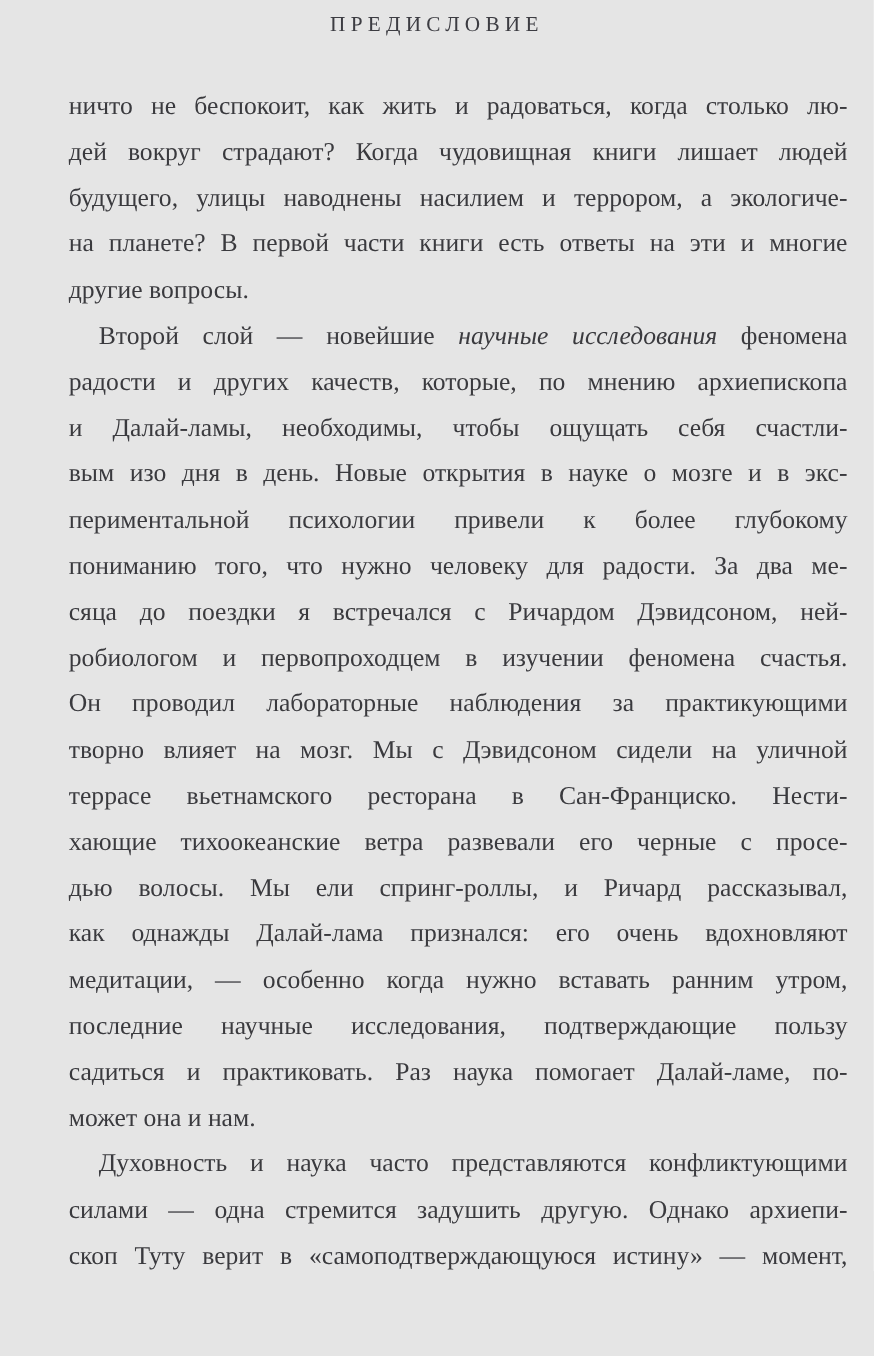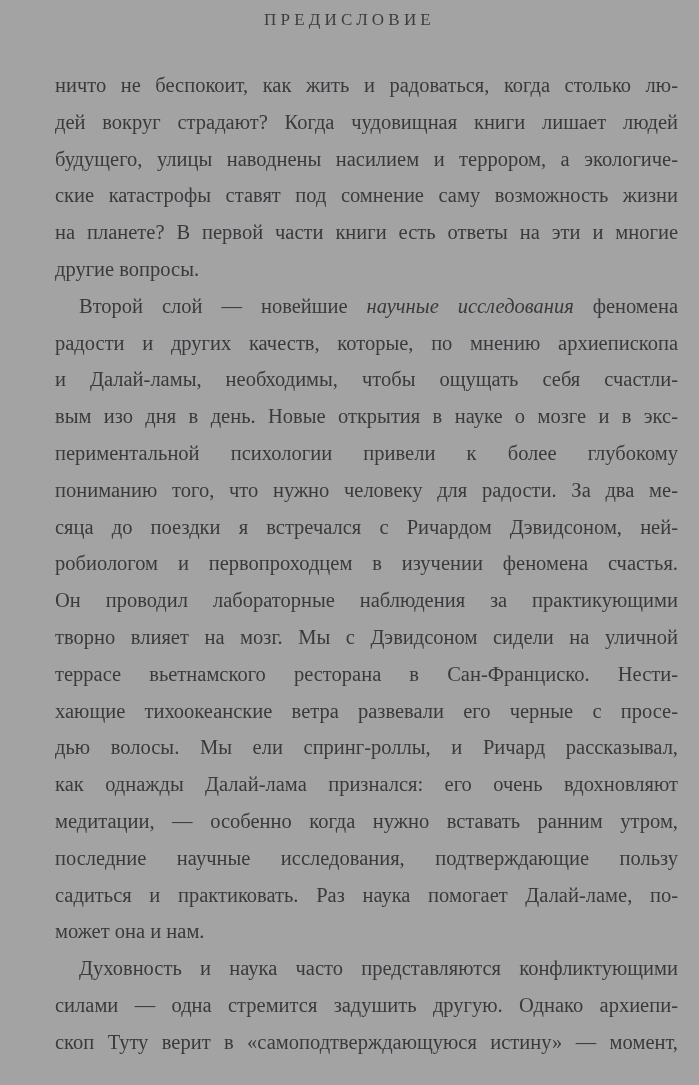--- a/index.html
+++ b/index.html
@@ -1,19 +1,19 @@
 <!DOCTYPE html>
 <html><head>
 <meta charset="utf-8">
 <style>
   html, body { margin: 0; padding: 0; background: #ffffff; }
   body { width: 699px; height: 1085px; overflow: hidden; position: relative; }
   .page {
     position: absolute; left: 0; top: 0; width: 699px; height: 1085px;
-    background: #a3a3a3; color: #3a3a3e;
+    background: #e5e5e5; color: #3a3a3e;
     font-family: "Liberation Serif", "DejaVu Serif", serif;
   }
   .running-head {
     position: absolute; top: 10px; left: 0; width: 699px; text-align: center;
     font-size: 17px; letter-spacing: 4.2px; color: #3c3c42;
   }
   .body-text {
     position: absolute; left: 55px; top: 67px; width: 623px;
     font-size: 20.5px; line-height: 36.8px;
   }
@@ -30,21 +30,20 @@
 
 <div class="page">
   <div class="running-head">ПРЕДИСЛОВИЕ</div>
 
   <div class="body-text">
 
     <div>
       <span class="line">ничто не беспокоит, как жить и радоваться, когда столько лю-</span>
       <span class="line">дей вокруг страдают? Когда чудовищная книги лишает людей</span>
       <span class="line">будущего, улицы наводнены насилием и террором, а экологиче-</span>
-      <span class="line">ские катастрофы ставят под сомнение саму возможность жизни</span>
       <span class="line">на планете? В первой части книги есть ответы на эти и многие</span>
       <span class="line last">другие вопросы.</span>
     </div>
 
     <div>
       <span class="line indent"><span>Второй слой — новейшие </span><span class="em">научные исследования</span><span> феномена</span></span>
       <span class="line">радости и других качеств, которые, по мнению архиепископа</span>
       <span class="line">и Далай-ламы, необходимы, чтобы ощущать себя счастли-</span>
       <span class="line">вым изо дня в день. Новые открытия в науке о мозге и в экс-</span>
       <span class="line">периментальной психологии привели к более глубокому</span>

